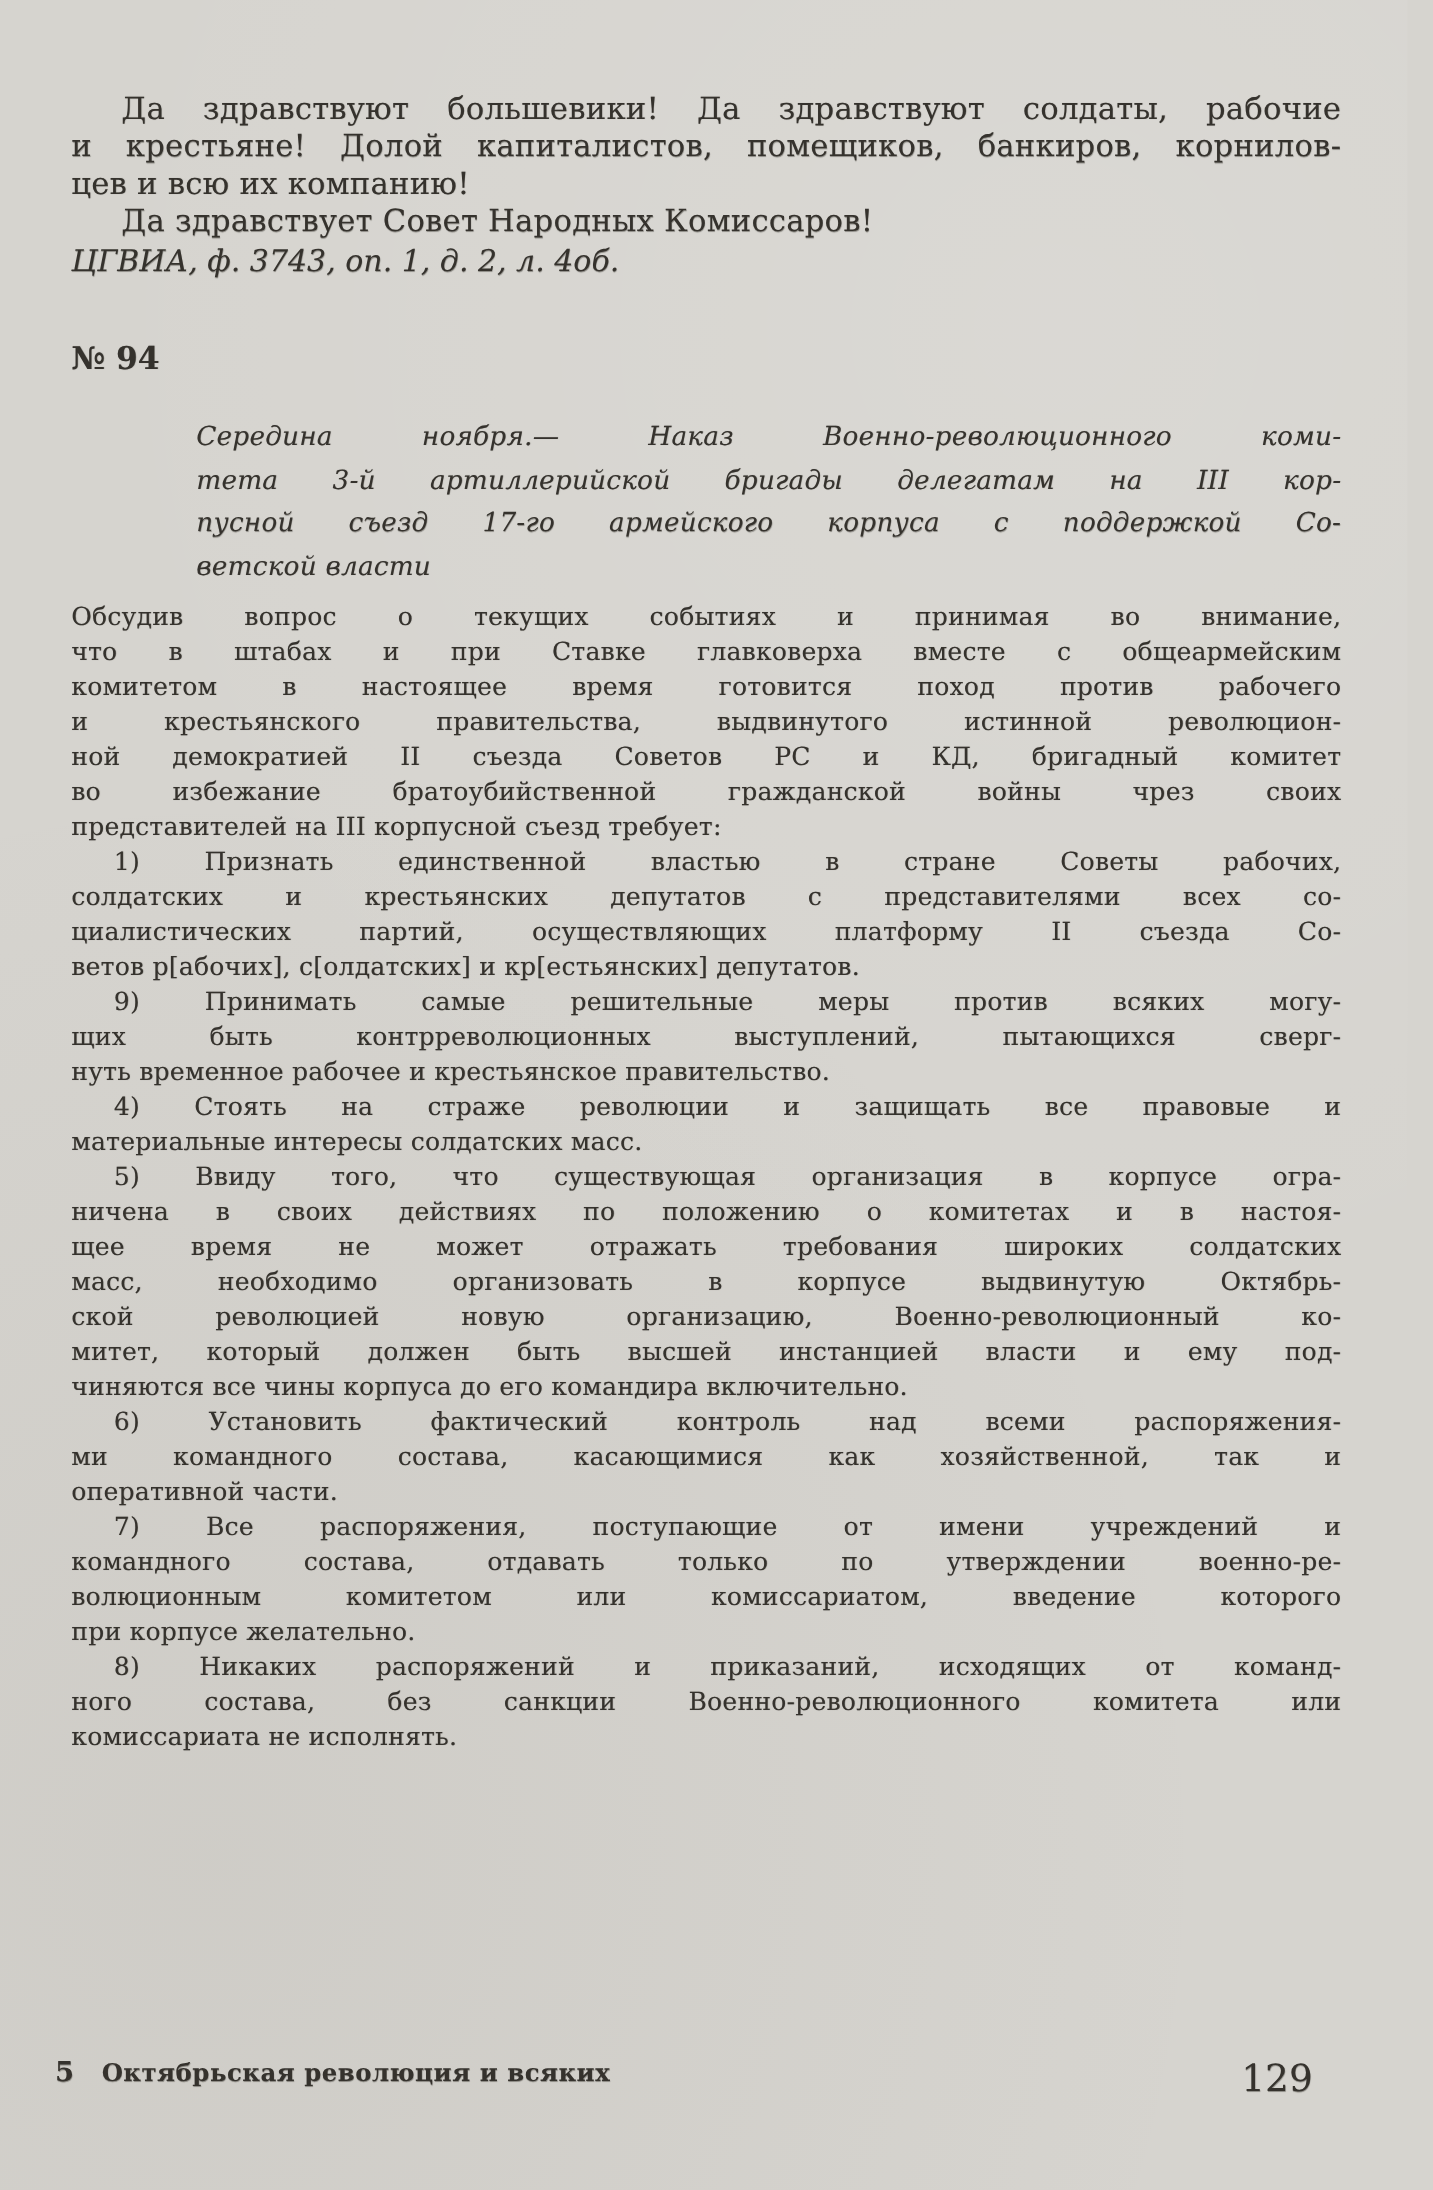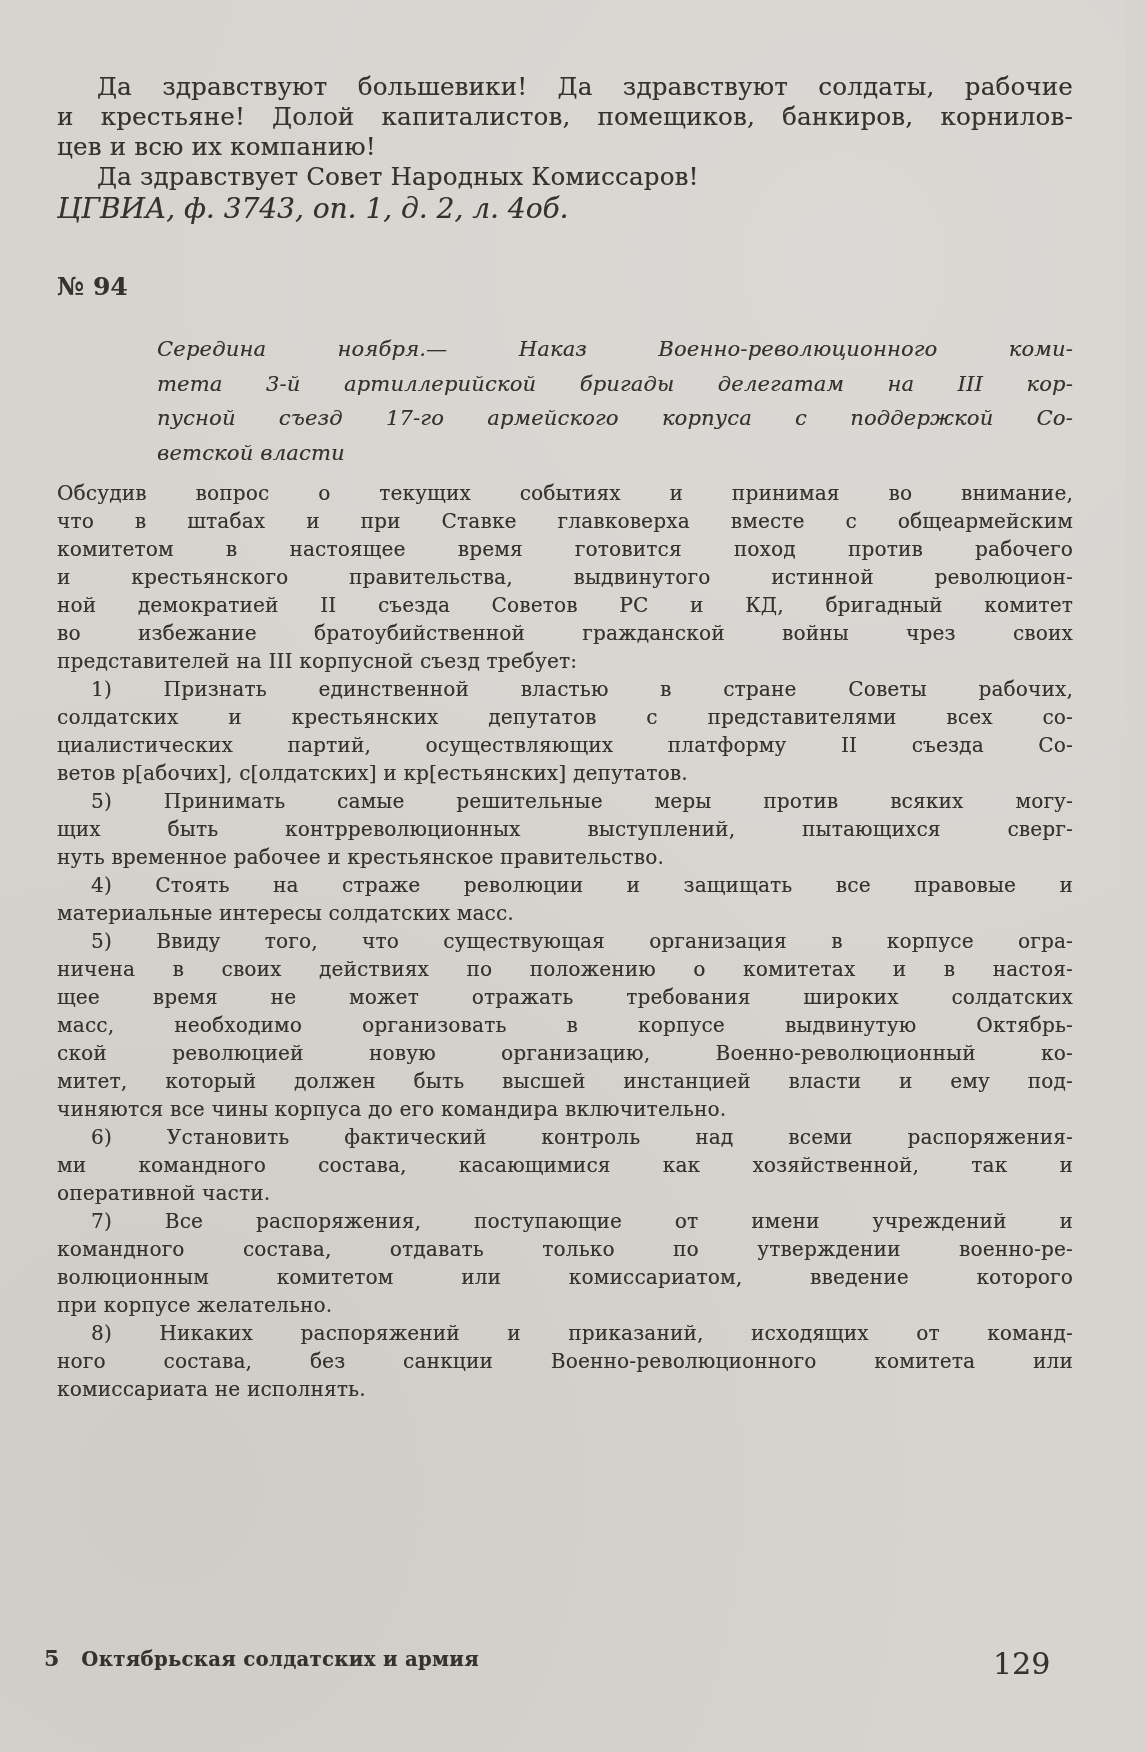--- a/index.html
+++ b/index.html
@@ -37,21 +37,21 @@
   .fi { text-indent: 40px; }
 
   .quote-block {
     padding-top: 72px;
     font-size: 24.5px;
     line-height: 30px;
   }
   .source {
     margin: 3px 0 0 0;
     font-style: italic;
-    font-size: 28px;
+    font-size: 24px;
     line-height: 28px;
   }
   .doc-number {
     margin-top: 48px;
     font-weight: bold;
     font-size: 25px;
     line-height: 31px;
   }
   .doc-heading {
     margin: 30px 0 0 100px;
@@ -126,21 +126,21 @@
           <div class="line">во избежание братоубийственной гражданской войны чрез своих</div>
           <div class="line last">представителей на III корпусной съезд требует:</div>
         </div>
         <div class="para">
           <div class="line fi">1) Признать единственной властью в стране Советы рабочих,</div>
           <div class="line">солдатских и крестьянских депутатов с представителями всех со-</div>
           <div class="line">циалистических партий, осуществляющих платформу II съезда Со-</div>
           <div class="line last">ветов р[абочих], с[олдатских] и кр[естьянских] депутатов.</div>
         </div>
         <div class="para">
-          <div class="line fi">5) Принимать самые решительные меры против всяких могу-</div>
+          <div class="line fi">9) Принимать самые решительные меры против всяких могу-</div>
           <div class="line">щих быть контрреволюционных выступлений, пытающихся сверг-</div>
           <div class="line last">нуть временное рабочее и крестьянское правительство.</div>
         </div>
         <div class="para">
           <div class="line fi">4) Стоять на страже революции и защищать все правовые и</div>
           <div class="line last">материальные интересы солдатских масс.</div>
         </div>
         <div class="para">
           <div class="line fi">5) Ввиду того, что существующая организация в корпусе огра-</div>
           <div class="line">ничена в своих действиях по положению о комитетах и в настоя-</div>
@@ -164,16 +164,16 @@
         <div class="para">
           <div class="line fi">8) Никаких распоряжений и приказаний, исходящих от команд-</div>
           <div class="line">ного состава, без санкции Военно-революционного комитета или</div>
           <div class="line last">комиссариата не исполнять.</div>
         </div>
       </section>
 
   </div>
 
   <div class="footer-left">
-    <span class="footer-book-number">5</span><span class="footer-book-title">Октябрьская солдатских и армия</span>
+    <span class="footer-book-number">5</span><span class="footer-book-title">Октябрьская революция и всяких</span>
   </div>
   <div class="page-number">129</div>
 </div>
 
 </body></html>

